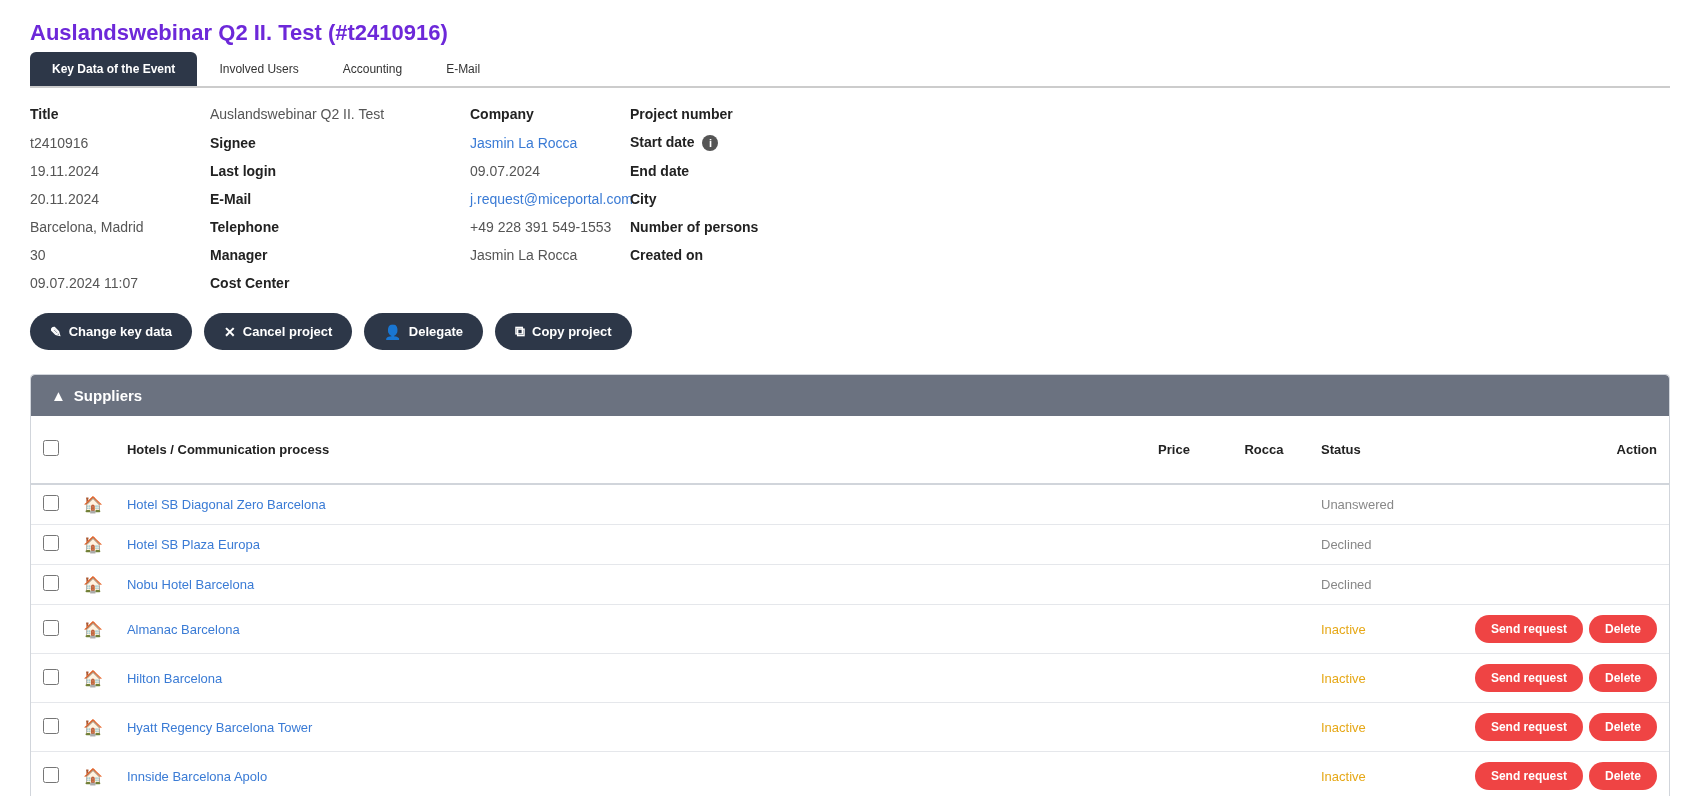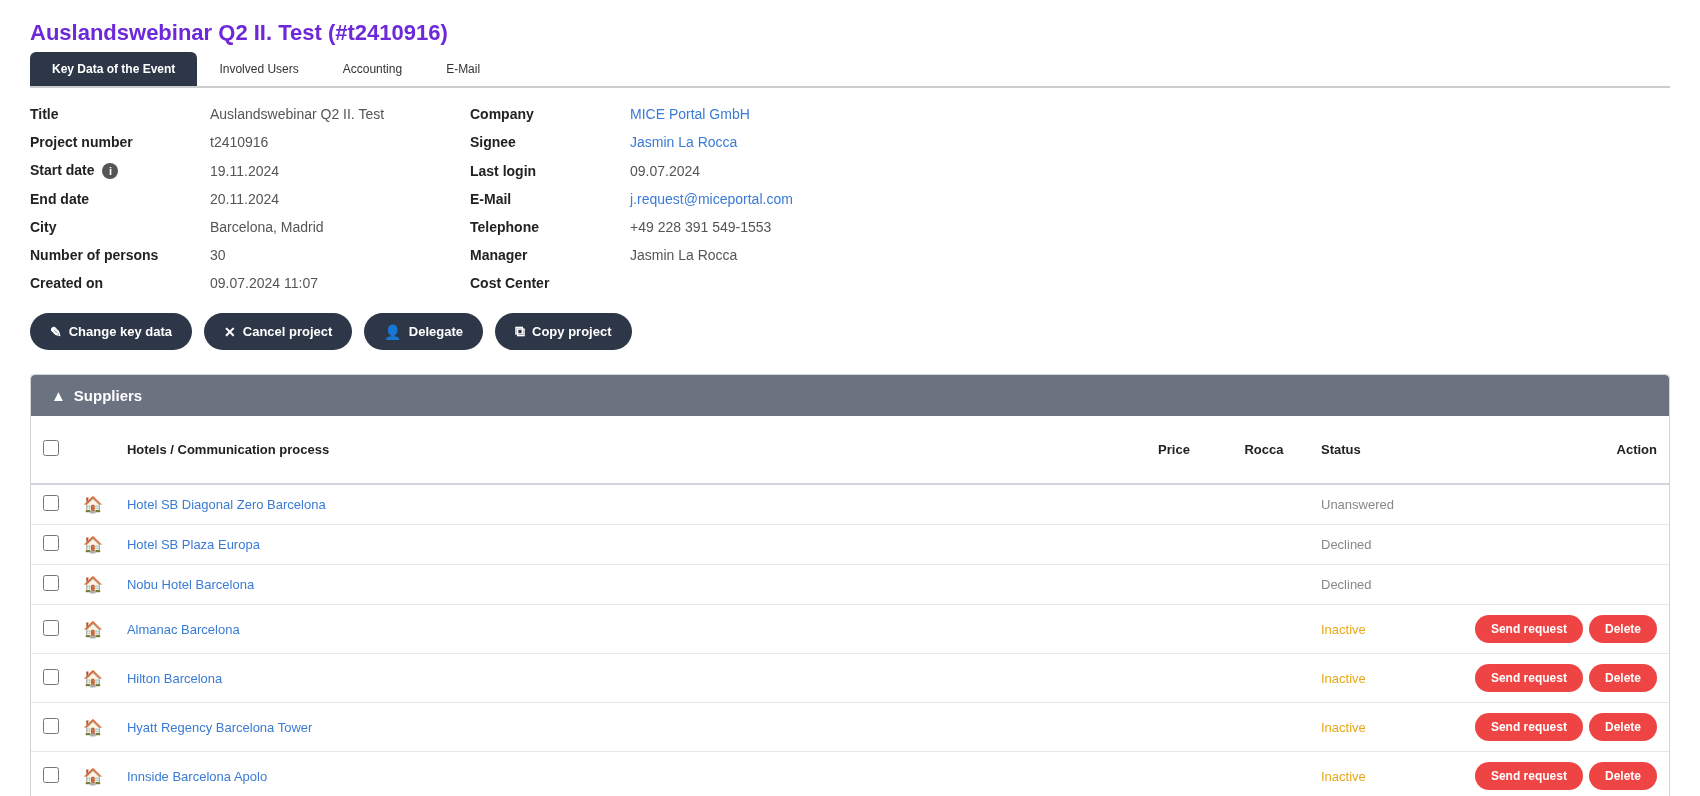--- a/index.html
+++ b/index.html
@@ -167,21 +167,20 @@
   <div class="tab">Involved Users</div>
   <div class="tab">Accounting</div>
   <div class="tab">E-Mail</div>
 </div>
 
 <div class="key-data-grid">
 
   <span class="kd-label">Title</span>
   <span class="kd-value">Auslandswebinar Q2 II. Test</span>
   <span class="kd-label">Company</span>
-  <span class="kd-value link">MICE Portal GmbH</span>
 
   <span class="kd-label">Project number</span>
   <span class="kd-value">t2410916</span>
   <span class="kd-label">Signee</span>
   <span class="kd-value link">Jasmin La Rocca</span>
 
   <span class="kd-label">Start date <span class="info-icon">i</span></span>
   <span class="kd-value">19.11.2024</span>
   <span class="kd-label">Last login</span>
   <span class="kd-value">09.07.2024</span>

